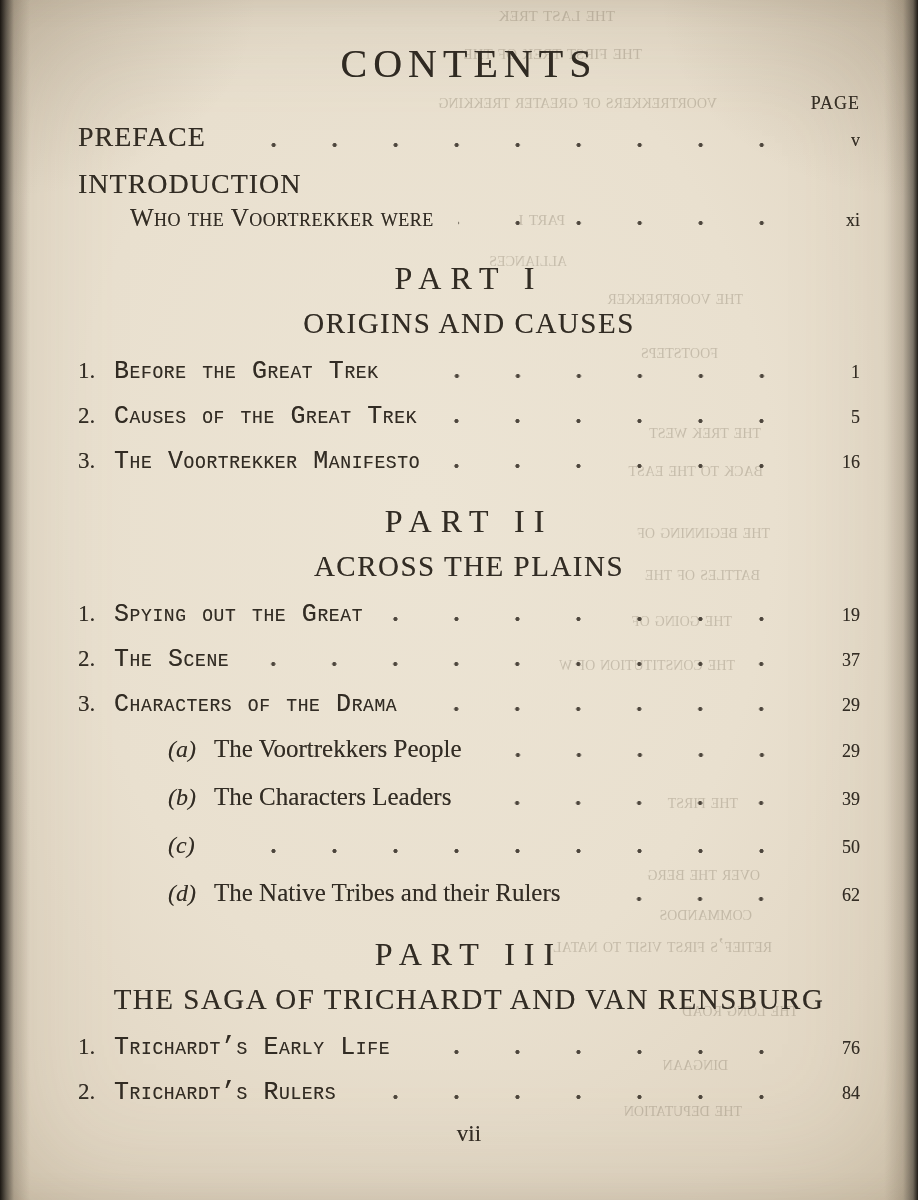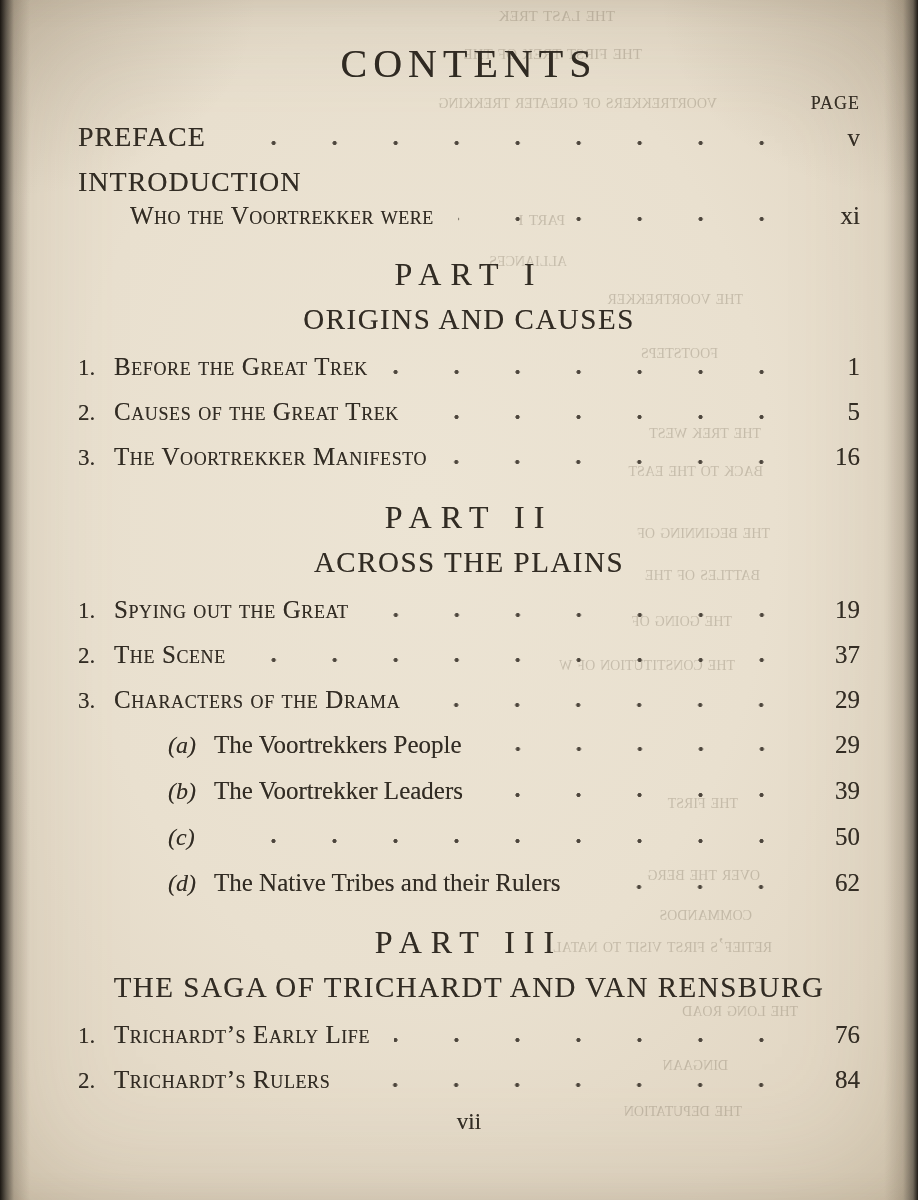--- a/index.html
+++ b/index.html
@@ -42,39 +42,39 @@
   }
   .page-col-label{
     text-align:right;font-size:18px;letter-spacing:1px;margin-top:10px;line-height:1;
   }
   .toc-row{display:flex;align-items:baseline;}
   .leader{
     flex:1;height:8px;align-self:flex-end;margin:0 16px 8px 24px;
     background-image:radial-gradient(circle, rgba(55,48,40,.88) 1.7px, rgba(55,48,40,0) 2.5px);
     background-size:61px 8px;background-repeat:repeat-x;background-position:right center;
   }
-  .pageno{min-width:52px;text-align:right;font-size:25px;font-feature-settings:"onum" 1;}
+  .pageno{min-width:52px;text-align:right;font-size:18px;font-feature-settings:"onum" 1;}
   .fm-caps .label{font-size:28px;letter-spacing:1px;}
   .fm-row{line-height:34px;}
   .fm-preface{margin-top:8px;}
   .fm-intro{margin-top:10px;}
   .fm-sub{margin-top:2px;margin-left:52px;line-height:30px;}
   .fm-sub .label{font-size:25px;font-variant:small-caps;letter-spacing:.5px;}
   .part-heading{
     text-align:center;font-size:32px;line-height:38px;letter-spacing:9px;margin-top:24px;
     text-shadow:0 0 .5px rgba(46,41,34,.5);
   }
   .part-subtitle{
     text-align:center;font-size:29px;line-height:36px;letter-spacing:1.5px;margin-top:8px;
     text-shadow:0 0 .4px rgba(46,41,34,.45);
   }
   .entries{margin-top:14px;}
   .entry{line-height:32px;margin-bottom:12px;}
   .entry .num{width:36px;font-size:23px;font-feature-settings:"onum" 1;}
-  .entry .title{font-size:25px;font-variant:small-caps;letter-spacing:.6px;}
+  .entry .title{font-size:25px;font-variant:small-caps;letter-spacing:.6px;font-family:Liberation Mono, monospace;}
   .subentries{margin-top:12px;}
   .subentry{line-height:32px;margin-bottom:14px;margin-left:90px;}
   .subentry .letter{width:46px;font-style:italic;font-size:24px;}
   .subentry .title{font-size:25px;}
   .folio{
     text-align:center;font-size:23px;margin-top:4px;line-height:26px;
   }
   .ink{text-shadow:0 0 .5px rgba(50,44,36,.5);}
 </style>
 </head>
@@ -168,21 +168,21 @@
       </div>
       <div class="subentries">
         <div class="toc-row ink subentry">
           <span class="letter">(a)</span>
           <span class="title">The Voortrekkers People</span>
           <div class="leader"></div>
           <span class="pageno">29</span>
         </div>
         <div class="toc-row ink subentry">
           <span class="letter">(b)</span>
-          <span class="title">The Voortrekker Leaders</span>
+          <span class="title">The Characters Leaders</span>
           <div class="leader"></div>
           <span class="pageno">39</span>
         </div>
         <div class="toc-row ink subentry">
           <span class="letter">(c)</span>
           <div class="leader"></div>
           <span class="pageno">50</span>
         </div>
         <div class="toc-row ink subentry">
           <span class="letter">(d)</span>

